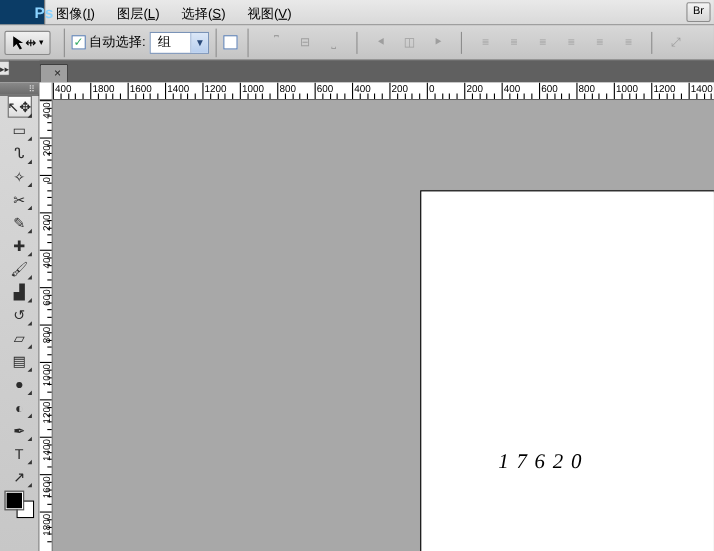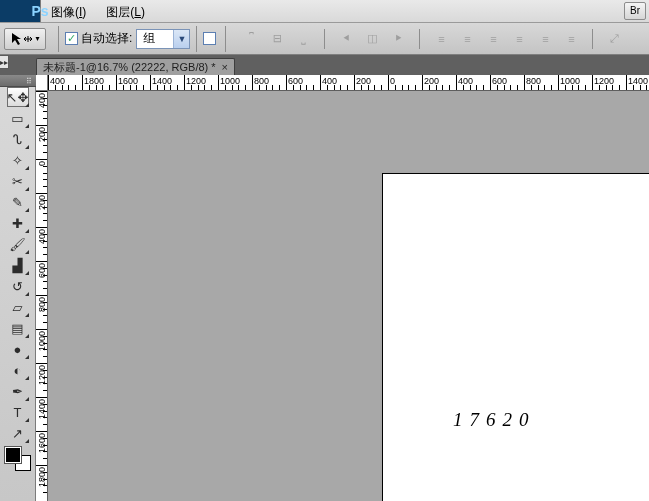--- a/index.html
+++ b/index.html
@@ -67,20 +67,22 @@
   .grip-dots { letter-spacing:-1px; }
   svg { display:block; }
 </style>
 </head>
 <body>
 
 <div class="menubar">
   <div class="ps-badge">Ps</div>
   <div class="menu-item"><span>图像</span>(<u>I</u>)</div>
   <div class="menu-item"><span>图层</span>(<u>L</u>)</div>
+  <div class="menu-item"><span>选择</span>(<u>S</u>)</div>
+  <div class="menu-item"><span>视图</span>(<u>V</u>)</div>
   <div class="spacer"></div>
   <div class="br-btn">Br</div>
 </div>
 
 <div class="optionsbar">
   <div class="tool-pill">
     <svg width="24" height="16">
         <path d="M2 2 L2 12 L5 9 L8 14 L10 13 L7 8 L11 8 Z" fill="#000"></path>
         <path d="M15 8 h6 M18 5 v6 M16 6 l-2 2 l2 2 M20 6 l2 2 l-2 2" stroke="#000" fill="none"></path>
       </svg>
@@ -114,21 +116,20 @@
     <div class="sep" style="height:20px"></div>
     <span class="tray-btn dis">⤢</span>
   </div>
 </div>
 
 <div class="expand-handle">▸▸</div>
 
 <div class="tabstrip-area">
   <div class="tabrow">
     <div class="doc-tab">
-      <span>未标题-1@16.7% (22222, RGB/8) *</span>
       <span class="close">×</span>
     </div>
     <div class="doc-tabbar-fill"></div>
   </div>
 </div>
 
 <div class="workspace">
 
   <div class="toolbox">
     <div class="dock-header" style="position:relative;left:0;top:-12px;height:12px;margin-bottom:-12px;">

